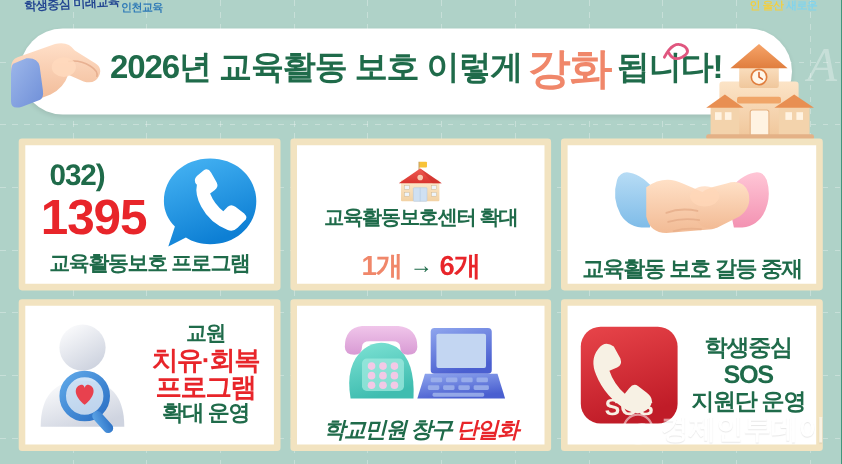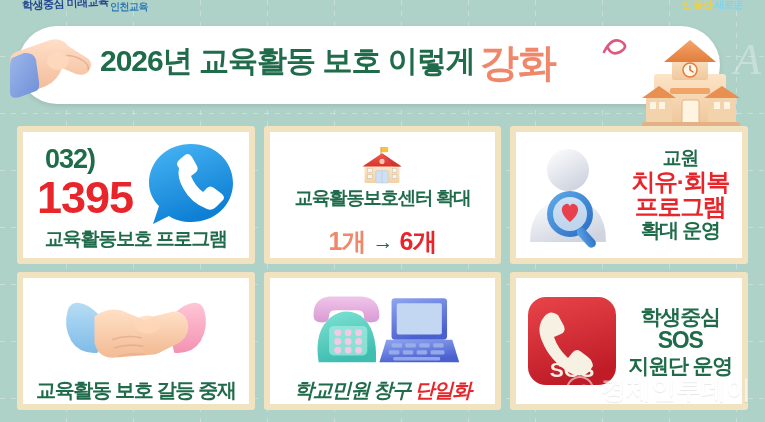--- a/index.html
+++ b/index.html
@@ -259,20 +259,21 @@
       </defs>
       <path d="M6 18 L40 6 Q52 3 58 12 L74 22 Q84 27 80 35 Q76 43 66 40 L52 34 Q48 46 36 52 L10 62 Q0 64 0 52 L0 28 Q0 20 6 18 Z" fill="url(#skin)"></path>
       <path d="M2 24 Q0 26 0 34 L0 58 Q0 66 10 63 L26 57 Q30 55 29 48 L26 26 Q24 18 14 19 Z" fill="url(#sleeve)"></path>
       <path d="M52 22 Q62 20 72 26 Q80 31 78 36" fill="none" stroke="#e0a282" stroke-width="1.4" opacity=".7"></path>
       <ellipse cx="48" cy="27" rx="11" ry="9" fill="#ffd9bd" opacity=".85"></ellipse>
     </svg>
 
     <div id="banner-title">
       <span>2026년 교육활동 보호 이렇게</span>
       <span class="hl">강화</span>
+      <span>됩니다!</span>
     </div>
 
     <svg class="swoosh" viewBox="0 0 30 24">
       <path d="M2 18 Q10 2 20 8 Q27 13 18 18 Q10 22 6 14" fill="none" stroke="#e0567f" stroke-width="2.6" stroke-linecap="round"></path>
     </svg>
 
     <svg class="house-deco" viewBox="0 0 108 96">
       <defs>
         <linearGradient id="wallg" x1="0" y1="0" x2="0" y2="1">
           <stop offset="0%" stop-color="#fce4c7"></stop>
@@ -350,20 +351,48 @@
         <rect x="74" y="56" width="9" height="7" fill="#eef5fb" stroke="#cbb48f" stroke-width=".8"></rect>
       </svg>
       <div class="c2-line1">교육활동보호센터 확대</div>
       <div class="c2-line2">
         <span class="c2-from">1개</span>
         <span class="c2-arrow">→</span>
         <span class="c2-to">6개</span>
       </div>
     </div>
 
+    <div class="card c4">
+      <svg class="c4-icon" viewBox="0 0 180 100">
+        <defs>
+          <linearGradient id="sk2" x1="0" y1="0" x2="0" y2="1">
+            <stop offset="0%" stop-color="#ffe0c6"></stop>
+              <stop offset="100%" stop-color="#f2bb95"></stop>
+          </linearGradient>
+          <linearGradient id="blus" x1="0" y1="0" x2="0" y2="1">
+            <stop offset="0%" stop-color="#b7dcf5"></stop>
+              <stop offset="100%" stop-color="#7fbce8"></stop>
+          </linearGradient>
+          <linearGradient id="pnks" x1="0" y1="0" x2="0" y2="1">
+            <stop offset="0%" stop-color="#ffc6d6"></stop>
+              <stop offset="100%" stop-color="#f392b2"></stop>
+          </linearGradient>
+        </defs>
+        <path d="M8 26 Q2 46 12 64 Q22 80 44 78 L52 40 Q36 20 22 18 Q12 16 8 26 Z" fill="url(#blus)"></path>
+        <path d="M172 26 Q178 46 168 64 Q158 80 136 78 L128 40 Q144 20 158 18 Q168 16 172 26 Z" fill="url(#pnks)"></path>
+        <path d="M40 34 Q60 20 80 30 L108 42 Q124 50 126 62 Q128 76 112 80 L62 84 Q44 84 40 66 Z" fill="url(#sk2)"></path>
+        <path d="M128 30 Q146 24 152 40 Q156 56 142 66 L118 78 Q104 82 96 72 L92 52 Q98 38 112 34 Z" fill="url(#sk2)"></path>
+        <path d="M62 62 Q78 56 96 60" stroke="#e2a884" stroke-width="2" fill="none" stroke-linecap="round" opacity=".7"></path>
+        <path d="M64 72 Q80 67 98 70" stroke="#e2a884" stroke-width="2" fill="none" stroke-linecap="round" opacity=".7"></path>
+        <path d="M70 82 Q84 78 100 80" stroke="#e2a884" stroke-width="2" fill="none" stroke-linecap="round" opacity=".55"></path>
+        <ellipse cx="104" cy="44" rx="16" ry="11" fill="#ffd7b8" opacity=".75"></ellipse>
+      </svg>
+      <div class="c4-caption">교육활동 보호 갈등 중재</div>
+    </div>
+
     <div class="card c3">
       <svg class="c3-icon" viewBox="0 0 104 106">
         <defs>
           <linearGradient id="pg" x1="0" y1="0" x2="0.6" y2="1">
             <stop offset="0%" stop-color="#ffffff"></stop>
               <stop offset="100%" stop-color="#cfd4e0"></stop>
           </linearGradient>
           <linearGradient id="mg" x1="0" y1="0" x2="1" y2="1">
             <stop offset="0%" stop-color="#5fa8e8"></stop>
               <stop offset="100%" stop-color="#2a6fc4"></stop>
@@ -375,48 +404,20 @@
         <circle cx="52" cy="72" r="20" fill="none" stroke="url(#mg)" stroke-width="6"></circle>
         <rect x="64" y="84" width="9" height="24" rx="4.5" fill="url(#mg)" transform="rotate(-42 68 96)"></rect>
         <path d="M52 80 C42 72 42 64 48 62 C51 61 52 64 52 65 C52 64 53 61 56 62 C62 64 62 72 52 80 Z" fill="#e8414e"></path>
       </svg>
       <div class="c3-text">
         <div class="c3-l1">교원</div>
         <div class="c3-l2">치유·회복</div>
         <div class="c3-l3">프로그램</div>
         <div class="c3-l4">확대 운영</div>
       </div>
-    </div>
-
-    <div class="card c4">
-      <svg class="c4-icon" viewBox="0 0 180 100">
-        <defs>
-          <linearGradient id="sk2" x1="0" y1="0" x2="0" y2="1">
-            <stop offset="0%" stop-color="#ffe0c6"></stop>
-              <stop offset="100%" stop-color="#f2bb95"></stop>
-          </linearGradient>
-          <linearGradient id="blus" x1="0" y1="0" x2="0" y2="1">
-            <stop offset="0%" stop-color="#b7dcf5"></stop>
-              <stop offset="100%" stop-color="#7fbce8"></stop>
-          </linearGradient>
-          <linearGradient id="pnks" x1="0" y1="0" x2="0" y2="1">
-            <stop offset="0%" stop-color="#ffc6d6"></stop>
-              <stop offset="100%" stop-color="#f392b2"></stop>
-          </linearGradient>
-        </defs>
-        <path d="M8 26 Q2 46 12 64 Q22 80 44 78 L52 40 Q36 20 22 18 Q12 16 8 26 Z" fill="url(#blus)"></path>
-        <path d="M172 26 Q178 46 168 64 Q158 80 136 78 L128 40 Q144 20 158 18 Q168 16 172 26 Z" fill="url(#pnks)"></path>
-        <path d="M40 34 Q60 20 80 30 L108 42 Q124 50 126 62 Q128 76 112 80 L62 84 Q44 84 40 66 Z" fill="url(#sk2)"></path>
-        <path d="M128 30 Q146 24 152 40 Q156 56 142 66 L118 78 Q104 82 96 72 L92 52 Q98 38 112 34 Z" fill="url(#sk2)"></path>
-        <path d="M62 62 Q78 56 96 60" stroke="#e2a884" stroke-width="2" fill="none" stroke-linecap="round" opacity=".7"></path>
-        <path d="M64 72 Q80 67 98 70" stroke="#e2a884" stroke-width="2" fill="none" stroke-linecap="round" opacity=".7"></path>
-        <path d="M70 82 Q84 78 100 80" stroke="#e2a884" stroke-width="2" fill="none" stroke-linecap="round" opacity=".55"></path>
-        <ellipse cx="104" cy="44" rx="16" ry="11" fill="#ffd7b8" opacity=".75"></ellipse>
-      </svg>
-      <div class="c4-caption">교육활동 보호 갈등 중재</div>
     </div>
 
     <div class="card c5">
       <svg class="c5-icon" viewBox="0 0 182 98">
         <defs>
           <linearGradient id="tel" x1="0" y1="0" x2="0.3" y2="1">
             <stop offset="0%" stop-color="#7fe3d5"></stop>
               <stop offset="100%" stop-color="#3fbdb0"></stop>
           </linearGradient>
           <linearGradient id="hnd" x1="0" y1="0" x2="0" y2="1">

